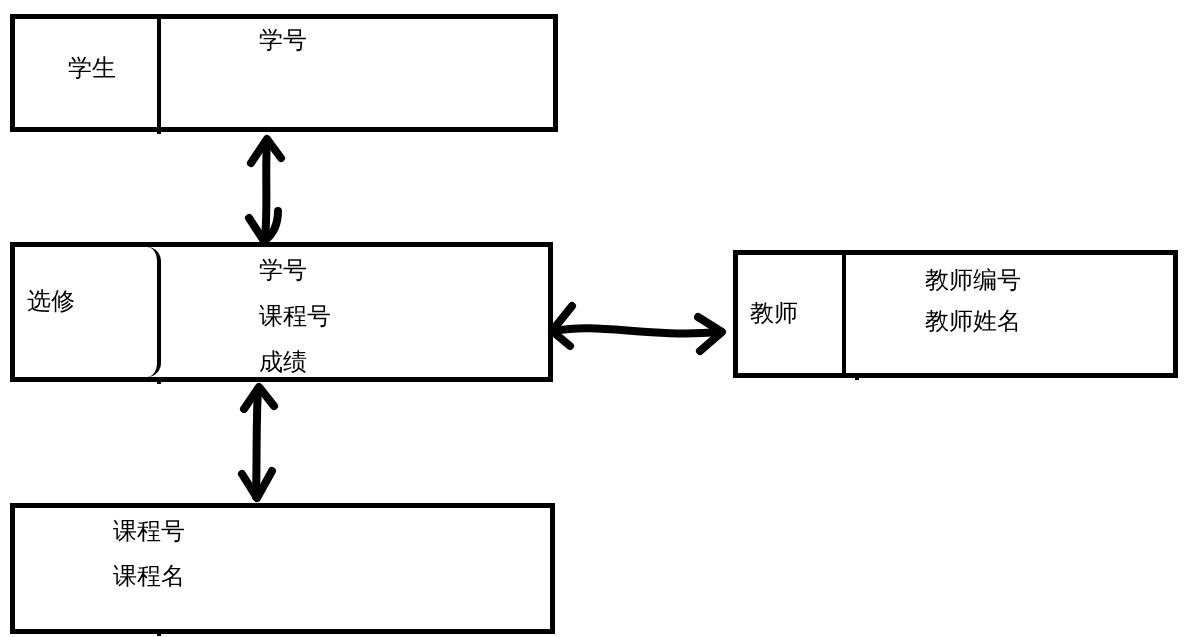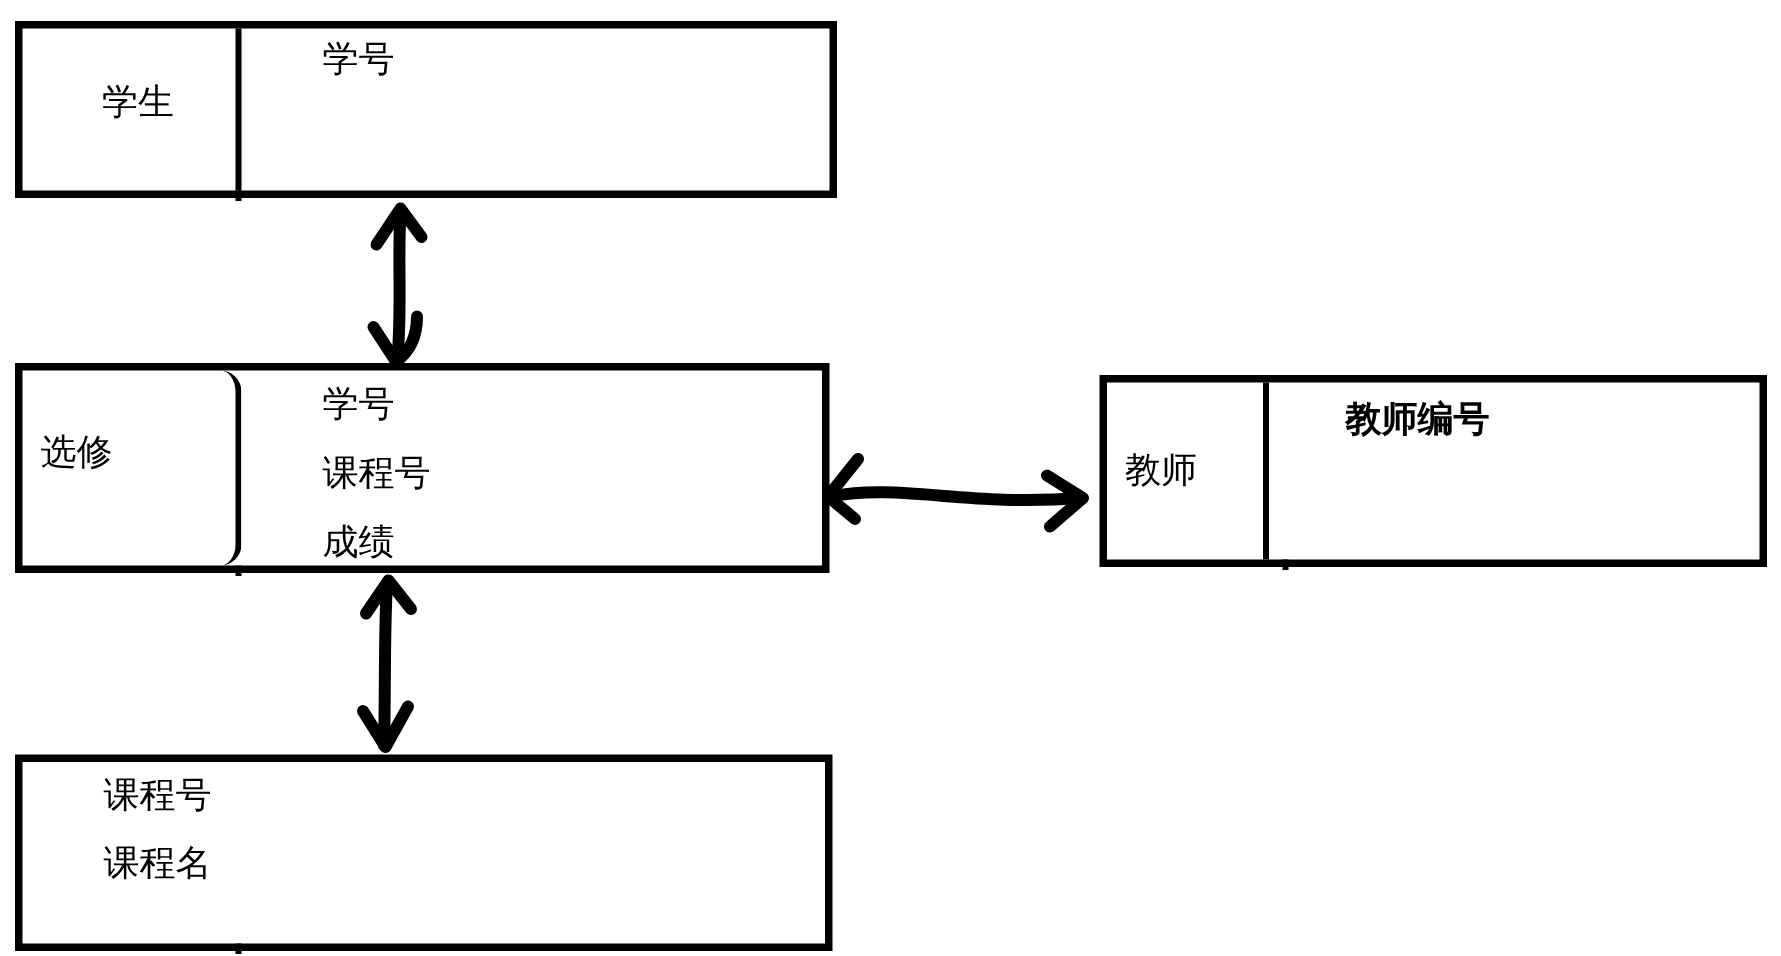--- a/index.html
+++ b/index.html
@@ -29,20 +29,21 @@
     flex: 0 0 auto;
   }
   .label-cell span { position: relative; }
   .attr-cell {
     flex: 1 1 auto;
     box-sizing: border-box;
   }
   .attr-line {
     font-size: 24px;
     white-space: nowrap;
+    margin-left: 44px;
   }
   .tick {
     position: absolute;
     width: 4px;
     height: 7px;
     background: #000000;
   }
 
   
   .e-student { left: 10px; top: 14px; width: 548px; height: 118px; }
@@ -65,21 +66,21 @@
   .e-course .label-cell { width: 146px; }
   .e-course .label-cell span { top: -12px; }
   .e-course .attr-cell { padding: 0 0 0 54px; }
   .e-course .attr-line { line-height: 45px; }
   .t-course { left: 157px; top: 629px; }
 
   
   .e-teacher { left: 733px; top: 250px; width: 445px; height: 128px; }
   .e-teacher .label-cell { width: 108px; }
   .e-teacher .label-cell span { top: -1px; }
-  .e-teacher .attr-cell { padding: 4px 0 0 51px; font-weight: bold; }
+  .e-teacher .attr-cell { padding: 4px 0 0 35px; }
   .e-teacher .attr-line { line-height: 41px; }
   .t-teacher { left: 855px; top: 373px; }
 
   .arrows {
     position: absolute;
     left: 0; top: 0;
     width: 1187px;
     height: 637px;
     pointer-events: none;
   }
@@ -125,20 +126,21 @@
     </div>
   </div>
   <div class="tick t-course"></div>
 
   <div class="entity e-teacher">
     <div class="label-cell">
       <span>教师</span>
     </div>
     <div class="attr-cell">
       <div class="attr-line">教师编号</div>
+      <div class="attr-line">教师姓名</div>
     </div>
   </div>
   <div class="tick t-teacher"></div>
 
   <svg class="arrows" viewBox="0 0 1187 637" xmlns="http://www.w3.org/2000/svg">
 
     <g>
       <path d="M267 141 C265 172 268 206 265 238"></path>
       <path d="M251 163 L267 139 L281 158"></path>
       <path d="M249 218 L264 241 C271 236 278 227 278 211"></path>

